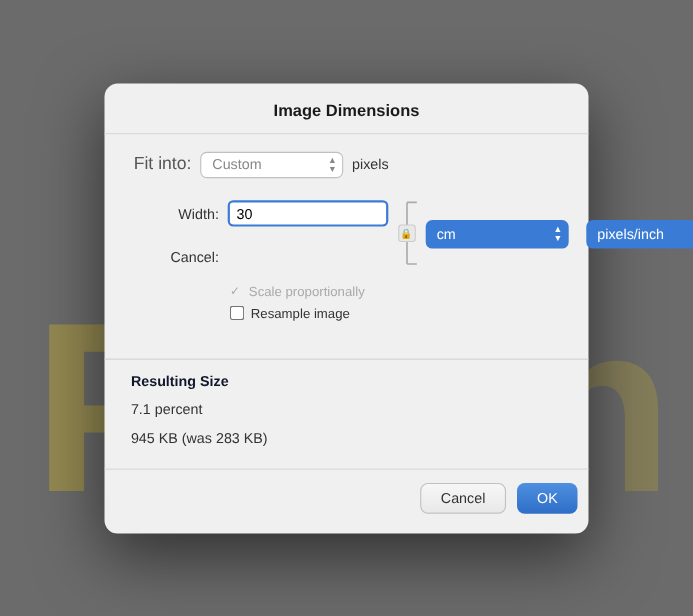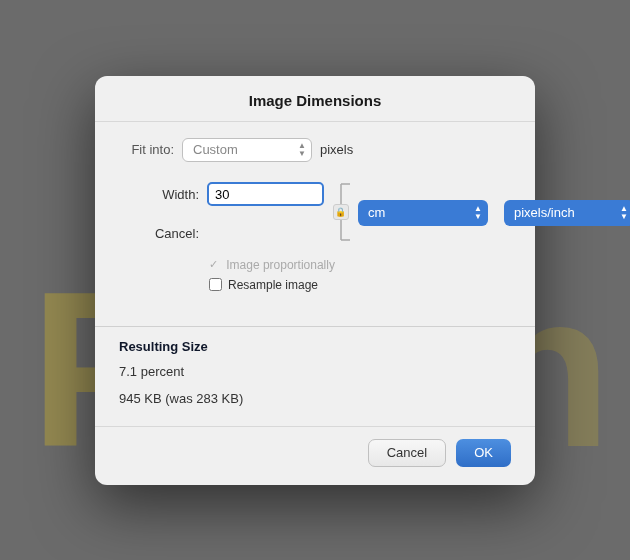--- a/index.html
+++ b/index.html
@@ -61,21 +61,21 @@
       padding: 16px 24px 20px;
     }
 
     
     .fit-row {
       display: flex;
       align-items: center;
       margin-bottom: 16px;
     }
     .fit-label {
-      font-size: 13px;
+      font-size: 16px;
       color: #555;
       margin-right: 8px;
       min-width: 55px;
       text-align: right;
     }
 
     .select-wrapper {
       position: relative;
       display: inline-flex;
       align-items: center;
@@ -130,21 +130,21 @@
       margin-right: 8px;
     }
 
     .text-input {
       height: 24px;
       border: 2px solid #3a7bd5;
       border-radius: 5px;
       padding: 0 6px;
       font-size: 13px;
       background: #fff;
-      width: 117px;
+      width: 146px;
       outline: none;
     }
     .text-input.plain {
       border: 1px solid #c0c0c0;
       border-radius: 5px;
     }
 
     
     .lock-bracket {
       display: flex;
@@ -281,21 +281,21 @@
     .result-size {
       font-size: 13px;
       color: #333;
     }
 
     
     .dialog-footer {
       display: flex;
       justify-content: flex-end;
       gap: 10px;
-      padding: 12px 24px 18px;
+      padding: 12px 10px 18px;
       border-top: 1px solid #d8d8d8;
     }
 
     .btn {
       height: 28px;
       border-radius: 7px;
       font-size: 13px;
       font-weight: 500;
       cursor: pointer;
       padding: 0 18px;
@@ -389,21 +389,21 @@
           <span class="select-blue-arrows">▲<br>▼</span>
         </div>
 
       </div>
 
     </div>
 
     <div class="checkboxes-area">
       <div class="checkbox-row">
         <span class="checkmark-icon">✓</span>
-        <span class="checkbox-label">Image proportionally</span>
+        <span class="checkbox-label">Scale proportionally</span>
       </div>
       <div class="checkbox-row">
         <input type="checkbox" class="checkbox-input" style="">
         <span class="checkbox-label enabled">Resample image</span>
       </div>
     </div>
 
   </div>
 
   <div class="separator"></div>

